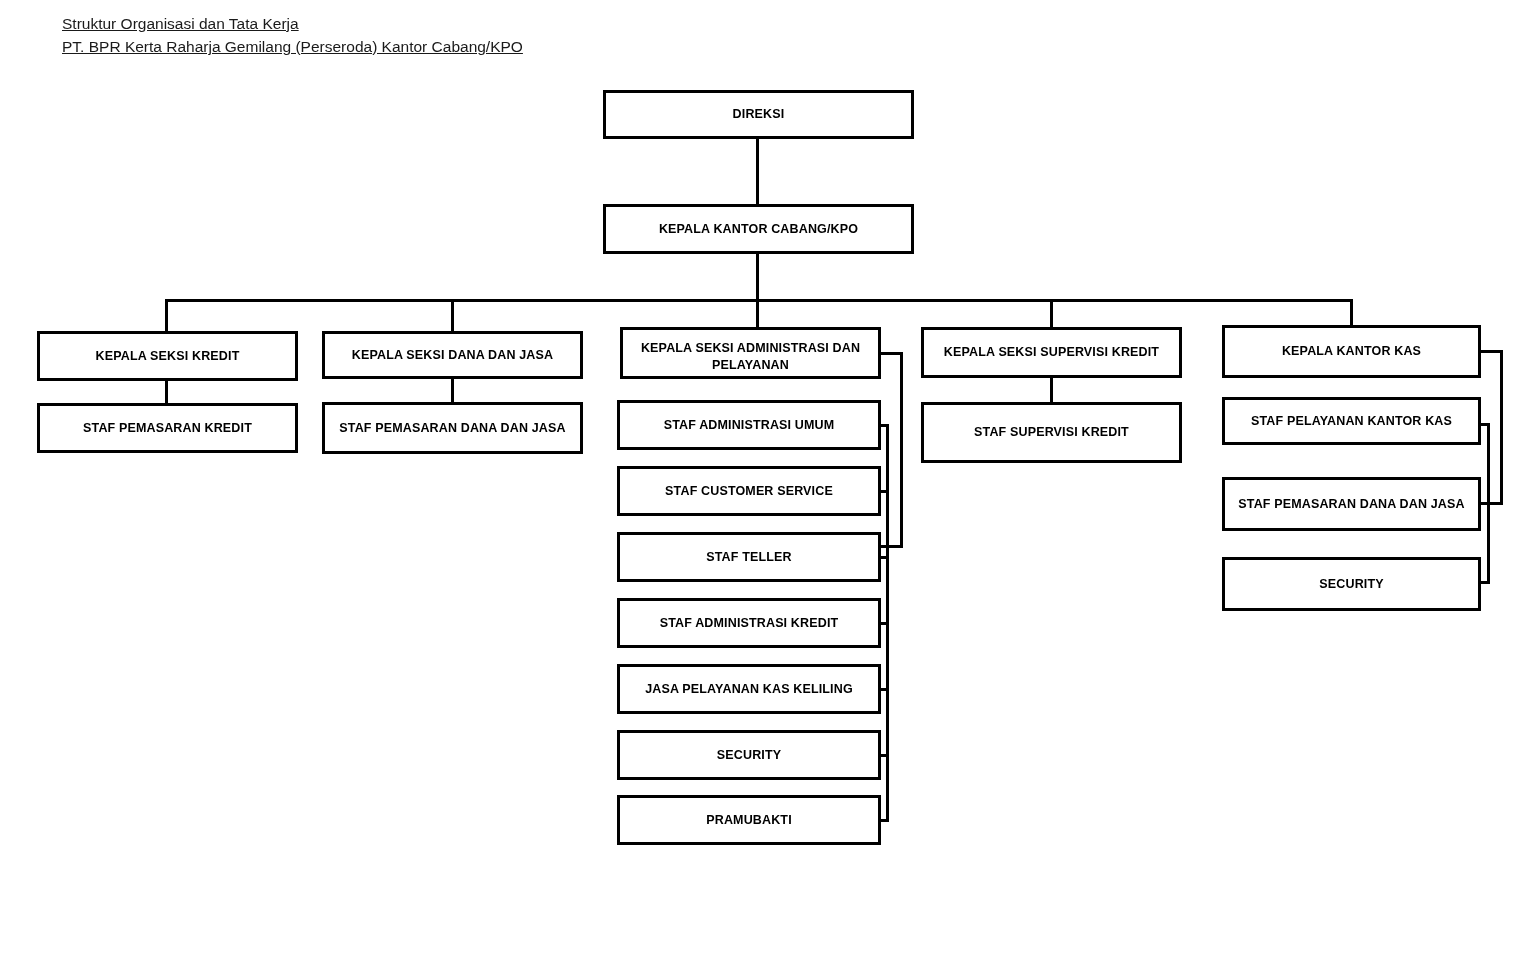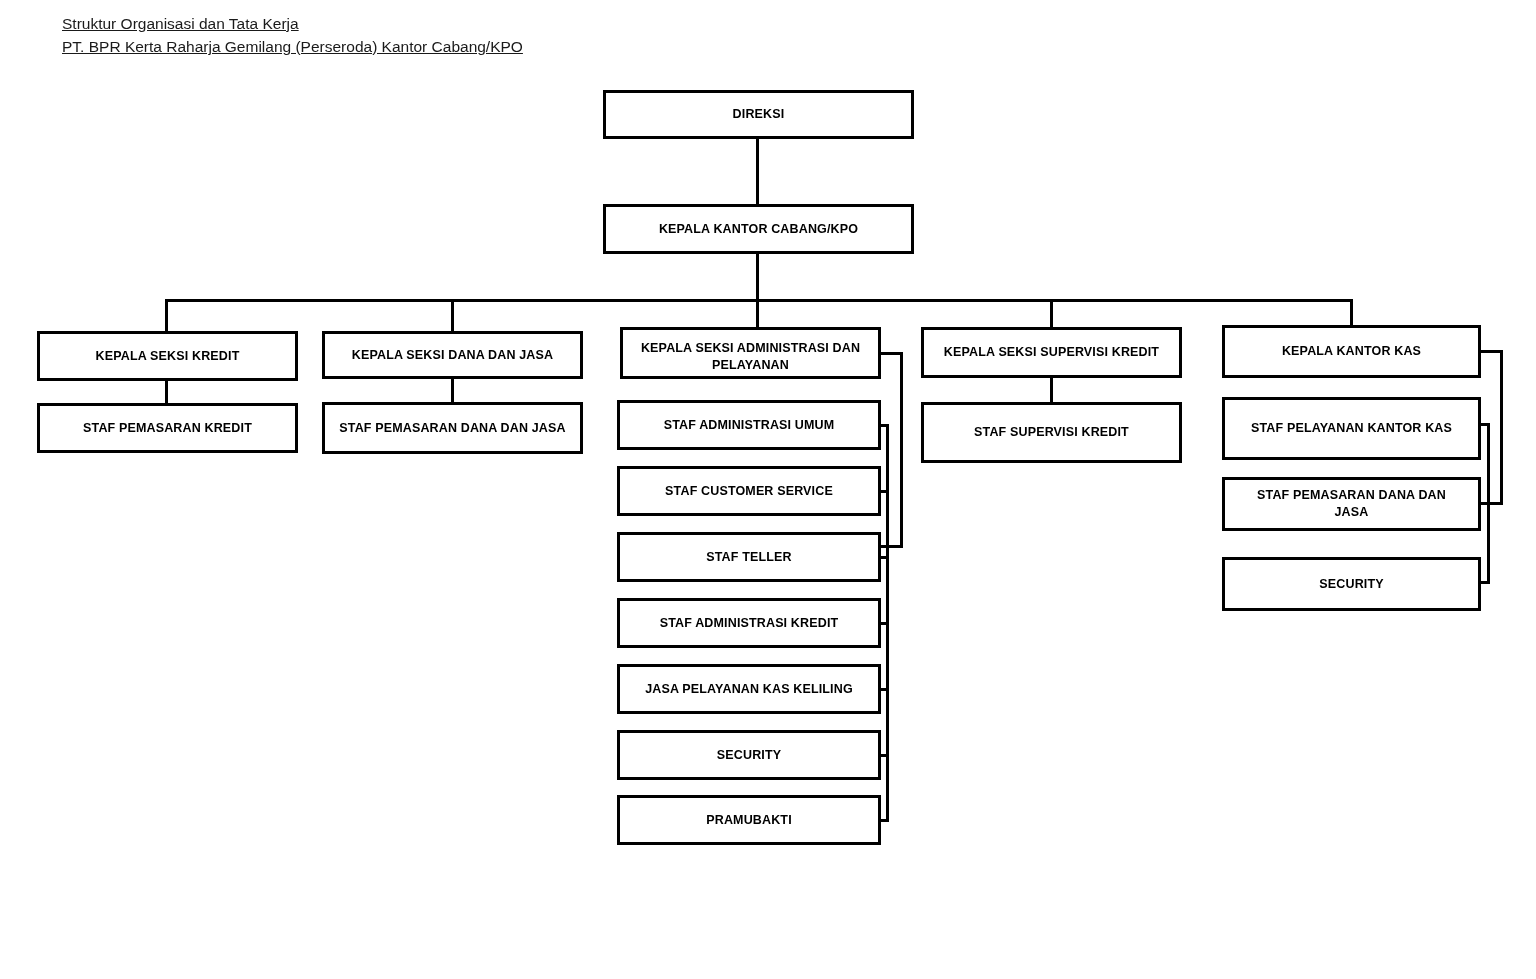--- a/index.html
+++ b/index.html
@@ -37,21 +37,21 @@
     border: 3px solid #000000;
     background: #ffffff;
     display: flex;
     align-items: center;
     justify-content: center;
     text-align: center;
     font-weight: bold;
     font-size: 12.5px;
     line-height: 17px;
     letter-spacing: 0.15px;
-    padding: 2px 14px;
+    padding: 2px 6px;
     z-index: 3;
   }
   .node .label { display: block; width: 100%; }
 
   .line {
     position: absolute;
     background: #000000;
     z-index: 2;
   }
   .line.h { height: 3px; }
@@ -155,21 +155,21 @@
   <div class="node" style="left:921px; top:327px; width:261px; height:51px;">
     <span class="label">KEPALA SEKSI SUPERVISI KREDIT</span>
   </div>
   <div class="node" style="left:921px; top:402px; width:261px; height:61px;">
     <span class="label">STAF SUPERVISI KREDIT</span>
   </div>
 
   <div class="node" style="left:1222px; top:325px; width:259px; height:53px;">
     <span class="label">KEPALA KANTOR KAS</span>
   </div>
-  <div class="node" style="left:1222px; top:397px; width:259px; height:63px;justify-content:flex-end;">
+  <div class="node" style="left:1222px; top:397px; width:259px; height:48px;justify-content:flex-end;">
     <span class="label">STAF PELAYANAN KANTOR KAS</span>
   </div>
   <div class="node" style="left:1222px; top:477px; width:259px; height:54px;">
     <span class="label">STAF PEMASARAN DANA DAN JASA</span>
   </div>
   <div class="node" style="left:1222px; top:557px; width:259px; height:54px;">
     <span class="label">SECURITY</span>
   </div>
 
 </div>

